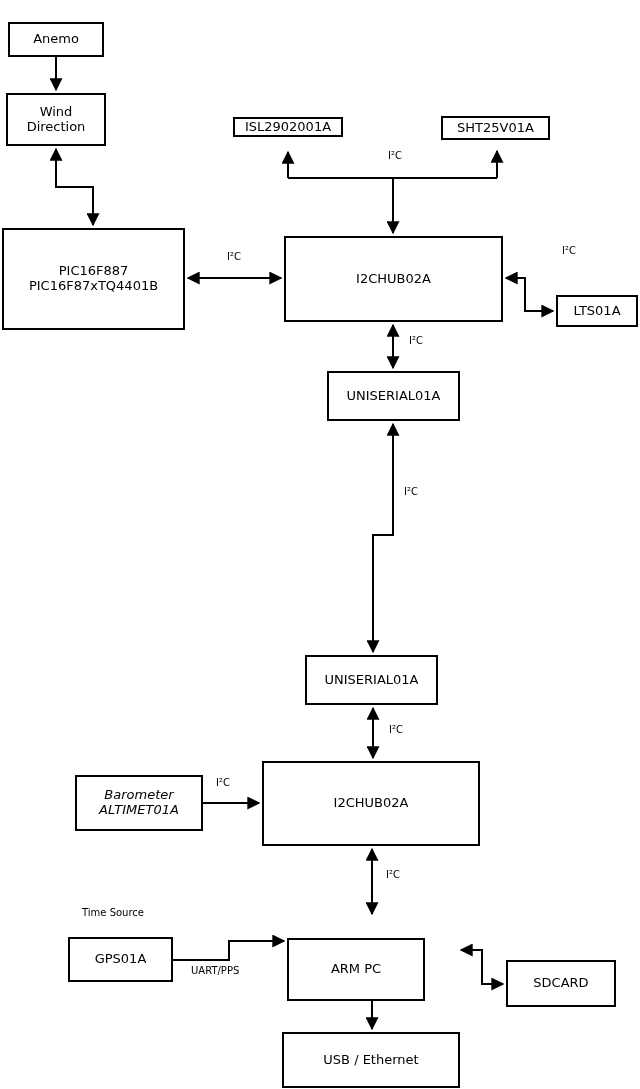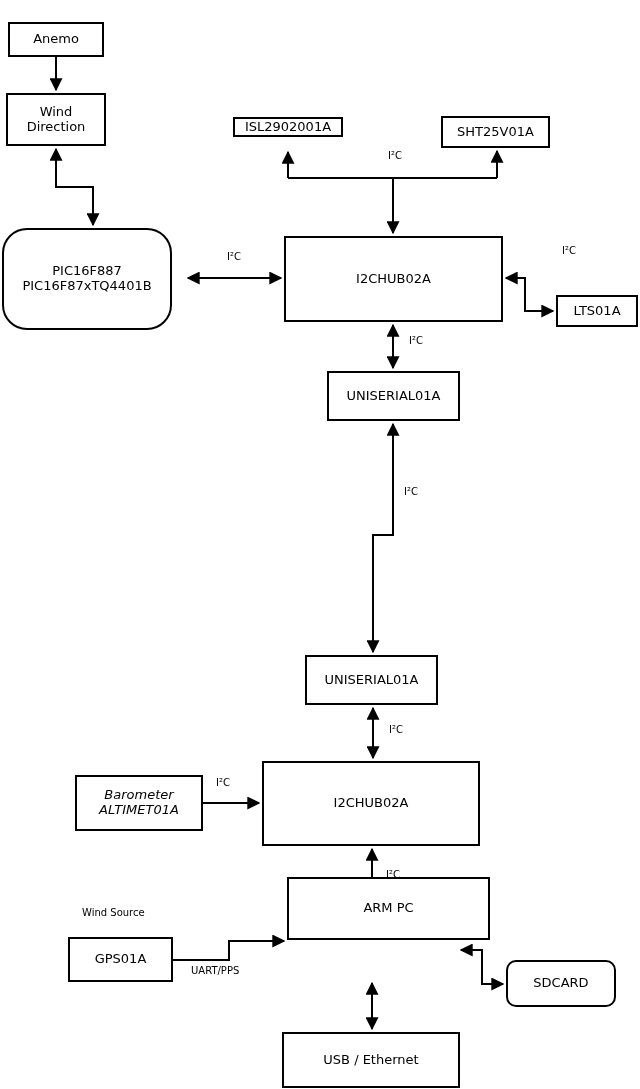--- a/index.html
+++ b/index.html
@@ -11,32 +11,32 @@
   .edges{position:absolute;left:0;top:0;}
   .node{
     position:absolute;box-sizing:border-box;border:2px solid #000;background:#fff;
     display:flex;align-items:center;justify-content:center;text-align:center;
     font-size:13px;line-height:1.15;white-space:pre-line;
   }
   .flabel{position:absolute;font-size:10px;line-height:1;white-space:nowrap;}
   
   #n-anemo{left:8px;top:4px;width:96px;height:35px;margin-top:18px;}
   #n-wind{left:6px;top:93px;width:100px;height:53px;}
-  #n-pic{left:2px;top:228px;width:170px;height:102px;border-radius:25px;}
+  #n-pic{left:2px;top:228px;width:183px;height:102px;}
   #n-isl{left:233px;top:117px;width:110px;height:20px;}
-  #n-sht{left:441px;top:116px;width:109px;height:32px;}
+  #n-sht{left:441px;top:116px;width:109px;height:24px;}
   #n-hub1{left:284px;top:236px;width:219px;height:86px;}
   #n-lts{left:556px;top:295px;width:82px;height:32px;text-align:right;}
   #n-uni1{left:327px;top:371px;width:133px;height:50px;}
   #n-uni2{left:305px;top:655px;width:133px;height:50px;}
   #n-hub2{left:262px;top:761px;width:218px;height:85px;}
   #n-baro{left:75px;top:775px;width:128px;height:56px;font-style:italic;}
   #n-gps{left:68px;top:937px;width:105px;height:45px;}
-  #n-arm{left:287px;top:877px;width:203px;height:63px;}
-  #n-sdcard{left:506px;top:960px;width:110px;height:47px;border-radius:10px;}
+  #n-arm{left:287px;top:938px;width:138px;height:63px;}
+  #n-sdcard{left:506px;top:960px;width:110px;height:47px;}
   #n-usb{left:282px;top:1032px;width:178px;height:56px;}
   
   #l-i2c-top{left:388px;top:151px;}
   #l-i2c-pic{left:227px;top:252px;}
   #l-i2c-lts{left:562px;top:246px;}
   #l-i2c-f{left:409px;top:336px;}
   #l-i2c-long{left:404px;top:487px;}
   #l-i2c-h{left:389px;top:725px;}
   #l-i2c-baro{left:216px;top:778px;}
   #l-i2c-j{left:386px;top:870px;}
@@ -94,16 +94,16 @@
   <div class="node" id="n-usb">USB / Ethernet</div>
 
   <span class="flabel" id="l-i2c-top">I²C</span>
   <span class="flabel" id="l-i2c-pic">I²C</span>
   <span class="flabel" id="l-i2c-lts">I²C</span>
   <span class="flabel" id="l-i2c-f">I²C</span>
   <span class="flabel" id="l-i2c-long">I²C</span>
   <span class="flabel" id="l-i2c-h">I²C</span>
   <span class="flabel" id="l-i2c-baro">I²C</span>
   <span class="flabel" id="l-i2c-j">I²C</span>
-  <span class="flabel" id="l-time">Wind Source</span>
+  <span class="flabel" id="l-time">Time Source</span>
   <span class="flabel" id="l-uart">UART/PPS</span>
 
 </div>
 
 </body></html>

